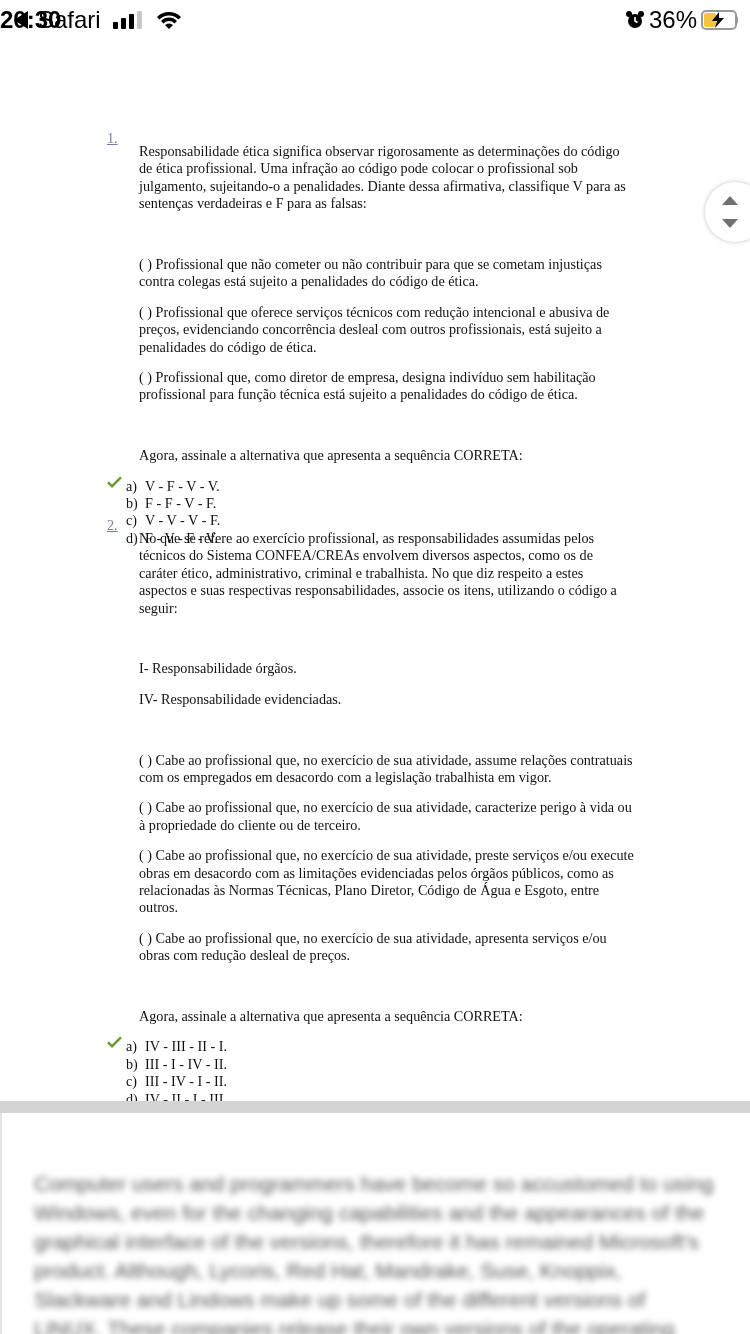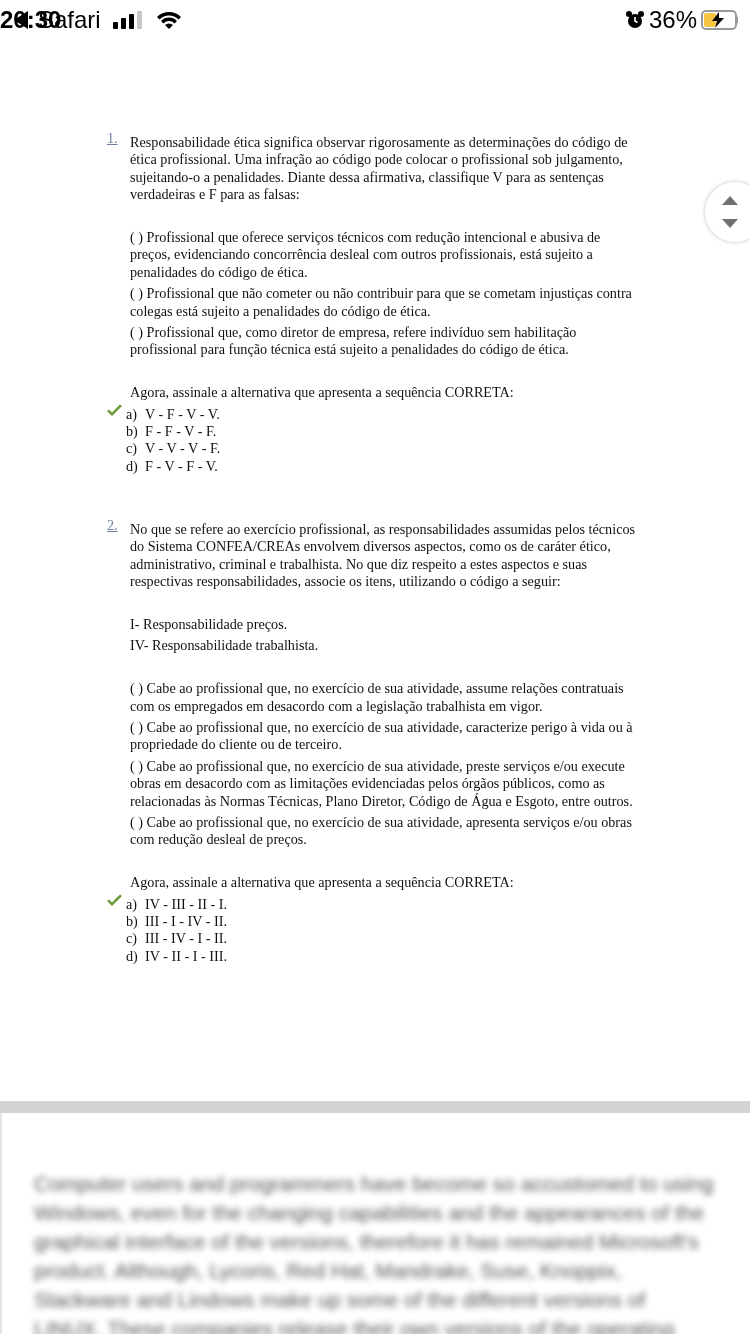--- a/index.html
+++ b/index.html
@@ -19,21 +19,21 @@
   .battery { position: relative; width: 36px; height: 20px; border: 2px solid #999; border-radius: 5px; display: flex; align-items: center; }
   .battery .fill { position: absolute; left: 1px; top: 1px; bottom: 1px; width: 12px; background: #f5c542; border-radius: 2px; }
   .battery .bolt { position: relative; z-index: 1; margin-left: 8px; }
   .battery-tip { width: 3px; height: 8px; background: #999; border-radius: 0 2px 2px 0; margin-left: -6px; }
 
   
   .doc { position: absolute; left: 0; top: 42px; width: 750px; height: 1058px; background: #fff; }
   .question { position: absolute; left: 107px; width: 540px; font-size: 14.2px; line-height: 17.4px; }
   .q-num { position: absolute; left: 0; top: 0; color: #6f7fa0; text-decoration: underline; }
   .q-body { margin-left: 19px; }
-  .q-body p { margin: 4px; }
+  .q-body p { margin: 13px; }
   .gap { height: 17.4px; }
   .opt { position: relative; display: flex; }
   .opt .letter { width: 19px; }
   .check { position: absolute; left: -20px; top: -2px; }
 
   
   .scroll-ctrl { position: absolute; left: 705px; top: 182px; width: 60px; height: 60px; border-radius: 30px; background: #fff; box-shadow: 0 0 4px rgba(0,0,0,0.25); }
   .arrow-up { position: absolute; left: 17px; top: 14px; width: 0; height: 0; border-left: 8px solid transparent; border-right: 8px solid transparent; border-bottom: 9px solid #707070; }
   .arrow-down { position: absolute; left: 17px; top: 37px; width: 0; height: 0; border-left: 8px solid transparent; border-right: 8px solid transparent; border-top: 9px solid #707070; }
 
@@ -80,23 +80,23 @@
   </div>
 </div>
 
 <div class="doc">
 
   <div class="question" style="top:88px;">
     <span class="q-num">1.</span>
     <div class="q-body">
       <p>Responsabilidade ética significa observar rigorosamente as determinações do código de ética profissional. Uma infração ao código pode colocar o profissional sob julgamento, sujeitando-o a penalidades. Diante dessa afirmativa, classifique V para as sentenças verdadeiras e F para as falsas:</p>
       <div class="gap"></div>
+      <p>(    ) Profissional que não cometer ou não contribuir para que se cometam injustiças contra colegas está sujeito a penalidades do código de ética.</p>
       <p>(    ) Profissional que oferece serviços técnicos com redução intencional e abusiva de preços, evidenciando concorrência desleal com outros profissionais, está sujeito a penalidades do código de ética.</p>
-      <p>(    ) Profissional que não cometer ou não contribuir para que se cometam injustiças contra colegas está sujeito a penalidades do código de ética.</p>
-      <p>(    ) Profissional que, como diretor de empresa, refere indivíduo sem habilitação profissional para função técnica está sujeito a penalidades do código de ética.</p>
+      <p>(    ) Profissional que, como diretor de empresa, designa indivíduo sem habilitação profissional para função técnica está sujeito a penalidades do código de ética.</p>
       <div class="gap"></div>
       <p>Agora, assinale a alternativa que apresenta a sequência CORRETA:</p>
       <div class="opt">
         <svg class="check" width="17" height="14" viewBox="0 0 17 14">
             <path d="M1 7 L6 12 L16 2 L14 0.5 L6 8.5 L3 5.5 Z" fill="#6a9a3a"></path>
           </svg>
         <span class="letter">a)</span>
         <span>V - F - V - V.</span>
       </div>
       <div class="opt">
@@ -112,22 +112,22 @@
         <span>F - V - F - V.</span>
       </div>
     </div>
   </div>
 
   <div class="question" style="top:475px;">
     <span class="q-num">2.</span>
     <div class="q-body">
       <p>No que se refere ao exercício profissional, as responsabilidades assumidas pelos técnicos do Sistema CONFEA/CREAs envolvem diversos aspectos, como os de caráter ético, administrativo, criminal e trabalhista. No que diz respeito a estes aspectos e suas respectivas responsabilidades, associe os itens, utilizando o código a seguir:</p>
       <div class="gap"></div>
-      <p>I- Responsabilidade preços.</p>
-      <p>IV- Responsabilidade trabalhista.</p>
+      <p>I- Responsabilidade órgãos.</p>
+      <p>IV- Responsabilidade evidenciadas.</p>
       <div class="gap"></div>
       <p>(    ) Cabe ao profissional que, no exercício de sua atividade, assume relações contratuais com os empregados em desacordo com a legislação trabalhista em vigor.</p>
       <p>(    ) Cabe ao profissional que, no exercício de sua atividade, caracterize perigo à vida ou à propriedade do cliente ou de terceiro.</p>
       <p>(    ) Cabe ao profissional que, no exercício de sua atividade, preste serviços e/ou execute obras em desacordo com as limitações evidenciadas pelos órgãos públicos, como as relacionadas às Normas Técnicas, Plano Diretor, Código de Água e Esgoto, entre outros.</p>
       <p>(    ) Cabe ao profissional que, no exercício de sua atividade, apresenta serviços e/ou obras com redução desleal de preços.</p>
       <div class="gap"></div>
       <p>Agora, assinale a alternativa que apresenta a sequência CORRETA:</p>
       <div class="opt">
         <svg class="check" width="17" height="14" viewBox="0 0 17 14">
             <path d="M1 7 L6 12 L16 2 L14 0.5 L6 8.5 L3 5.5 Z" fill="#6a9a3a"></path>

